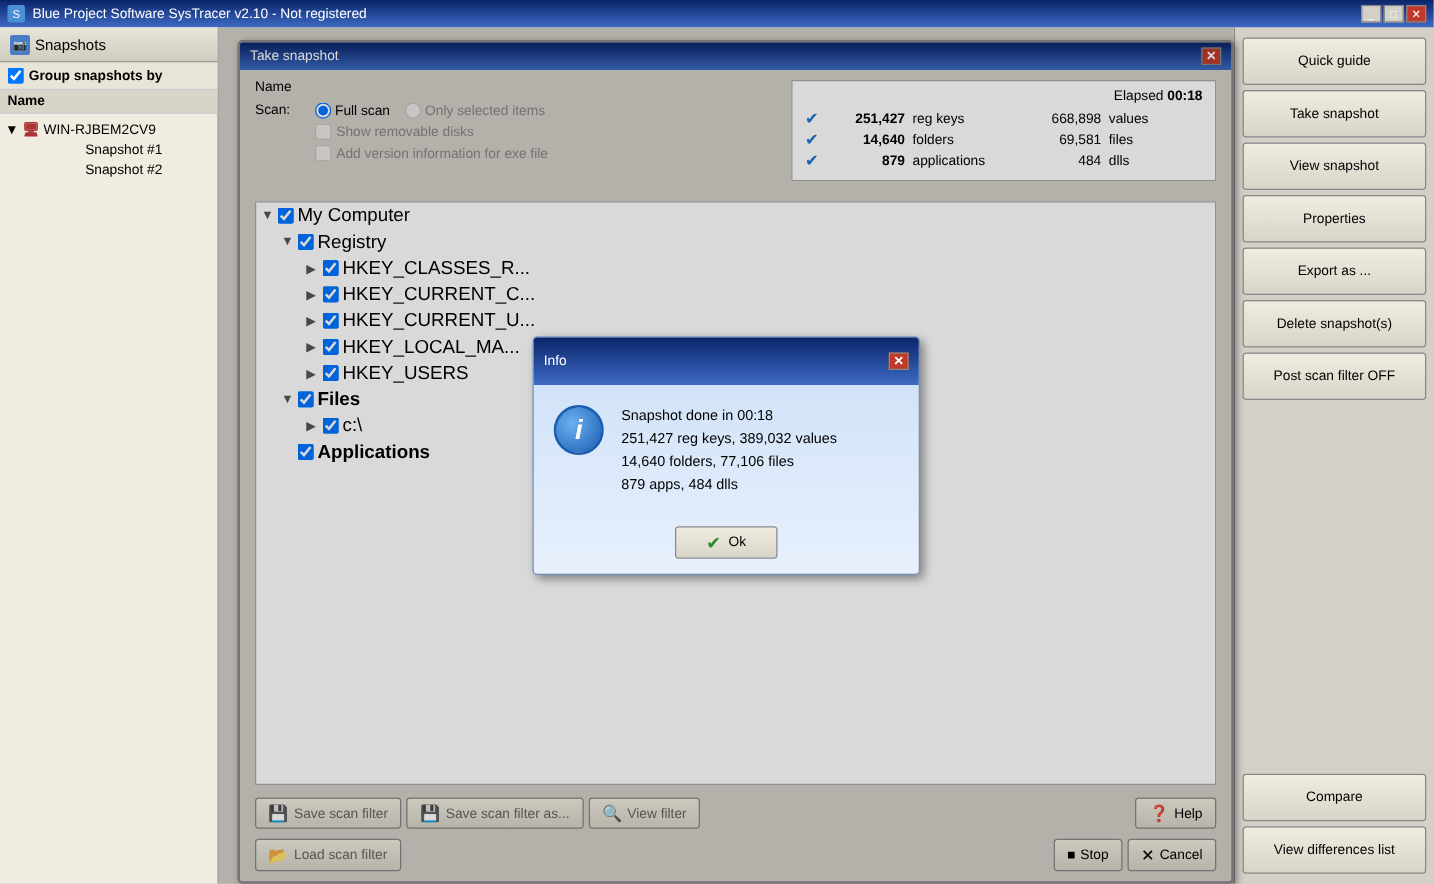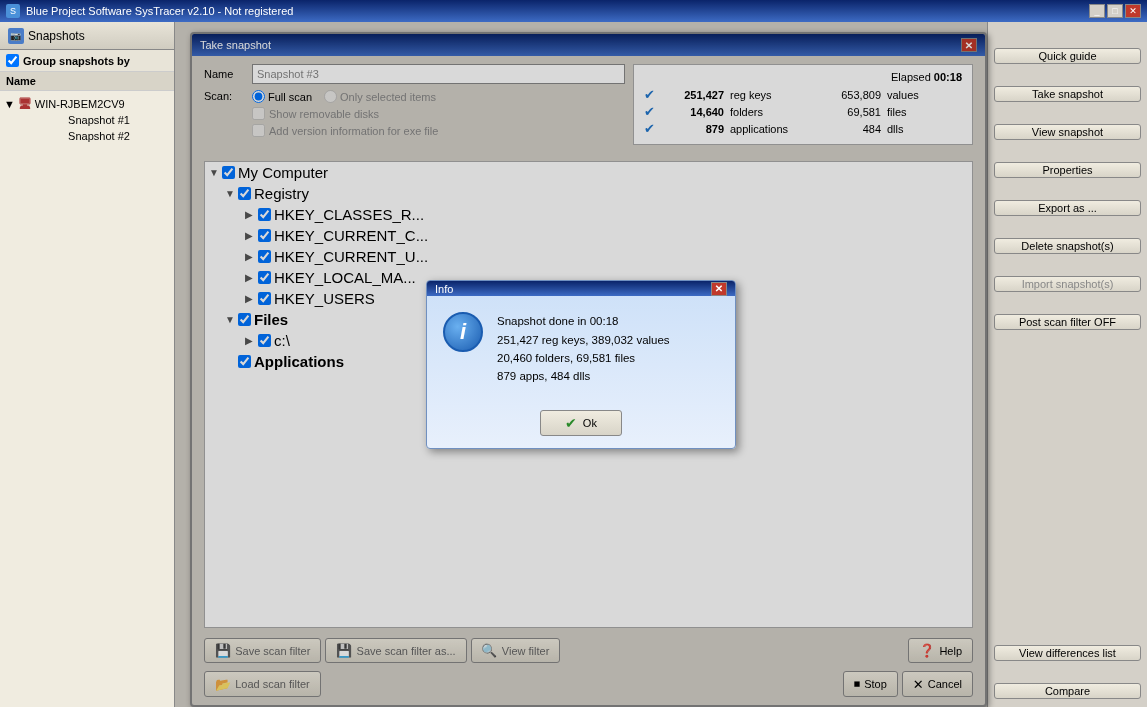--- a/index.html
+++ b/index.html
@@ -133,26 +133,25 @@
       border-left: 1px solid #888;
       padding: 8px 6px;
       display: flex;
       flex-direction: column;
       gap: 4px;
     }
     .right-btn {
       background: linear-gradient(to bottom, #f0ece0, #d8d4c8);
       border: 1px solid #888;
       border-radius: 3px;
-      padding: 1px 8px;
+      padding: 12px 8px;
       font-size: 11px;
       cursor: pointer;
       text-align: center;
       color: #000;
-      margin-top: 18px;
     }
     .right-btn.disabled {
       color: #888;
       cursor: default;
     }
     .right-spacer {
       flex: 1;
     }
 
     
@@ -367,21 +366,21 @@
     .info-dialog {
       background: linear-gradient(to bottom, #cce0f8, #e8f0fc);
       border: 1px solid #7090c0;
       border-radius: 4px;
       box-shadow: 3px 3px 8px rgba(0,0,0,0.4);
       width: 310px;
     }
     .info-dialog-title {
       background: linear-gradient(to bottom, #0a246a, #3d6bc4);
       color: white;
-      height: 15px;
+      height: 38px;
       display: flex;
       align-items: center;
       padding: 0 8px;
       justify-content: space-between;
       border-radius: 3px 3px 0 0;
       font-size: 11px;
     }
     .info-dialog-close {
       background: #c0392b;
       width: 16px;
@@ -501,21 +500,20 @@
         <span class="dialog-title-text">Take snapshot</span>
         <div class="dialog-close-btn">✕</div>
       </div>
       <div class="dialog-body">
 
         <div class="top-area">
           <div class="top-form">
 
             <div class="form-row">
               <span class="form-label">Name</span>
-              <input class="form-input" type="text" value="Snapshot #3" style="">
             </div>
 
             <div class="scan-row">
               <span class="scan-label">Scan:</span>
               <div class="radio-group">
                 <label class="radio-item">
                   <input type="radio" name="scan" checked="" style="">
                   <span>Full scan</span>
                 </label>
                 <label class="radio-item" style="color:#888;">
@@ -537,21 +535,21 @@
           <div class="top-stats">
             <div class="stats-panel">
               <div style="display:flex;justify-content:flex-end;margin-bottom:4px;font-size:11px;">
                 <span>Elapsed</span>&nbsp;
                 <span style="font-weight:bold;">00:18</span>
               </div>
               <div class="stats-row">
                 <span class="stats-check">✔</span>
                 <span class="stats-num">251,427</span>
                 <span class="stats-key">reg keys</span>
-                <span class="stats-num2">653,809</span>
+                <span class="stats-num2">668,898</span>
                 <span>values</span>
               </div>
               <div class="stats-row">
                 <span class="stats-check">✔</span>
                 <span class="stats-num">14,640</span>
                 <span class="stats-key">folders</span>
                 <span class="stats-num2">69,581</span>
                 <span>files</span>
               </div>
               <div class="stats-row">
@@ -664,21 +662,21 @@
           <span>Info</span>
           <div class="info-dialog-close">✕</div>
         </div>
         <div class="info-dialog-body">
           <div class="info-icon-circle">
             <span class="info-icon-letter">i</span>
           </div>
           <div class="info-text">
             <div>Snapshot done in 00:18</div>
             <div>251,427 reg keys, 389,032 values</div>
-            <div>20,460 folders, 69,581 files</div>
+            <div>14,640 folders, 77,106 files</div>
             <div>879 apps, 484 dlls</div>
           </div>
         </div>
         <div class="info-dialog-footer">
           <button class="ok-btn">
             <span class="ok-btn-check">✔</span>
             <span>Ok</span>
           </button>
         </div>
       </div>
@@ -686,20 +684,19 @@
 
   </div>
 
   <div class="right-panel">
     <button class="right-btn">Quick guide</button>
     <button class="right-btn">Take snapshot</button>
     <button class="right-btn">View snapshot</button>
     <button class="right-btn">Properties</button>
     <button class="right-btn">Export as ...</button>
     <button class="right-btn">Delete snapshot(s)</button>
-    <button class="right-btn disabled">Import snapshot(s)</button>
     <button class="right-btn">Post scan filter OFF</button>
     <div class="right-spacer"></div>
+    <button class="right-btn">Compare</button>
     <button class="right-btn">View differences list</button>
-    <button class="right-btn">Compare</button>
   </div>
 
 </div>
 
 </body></html>

